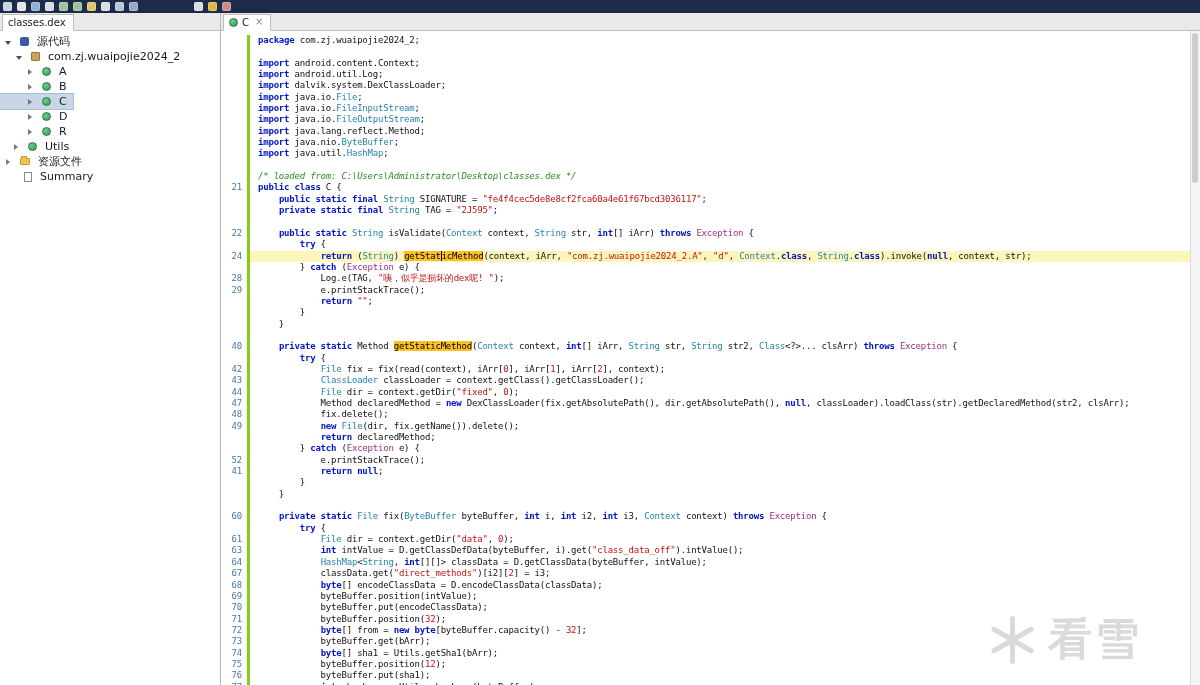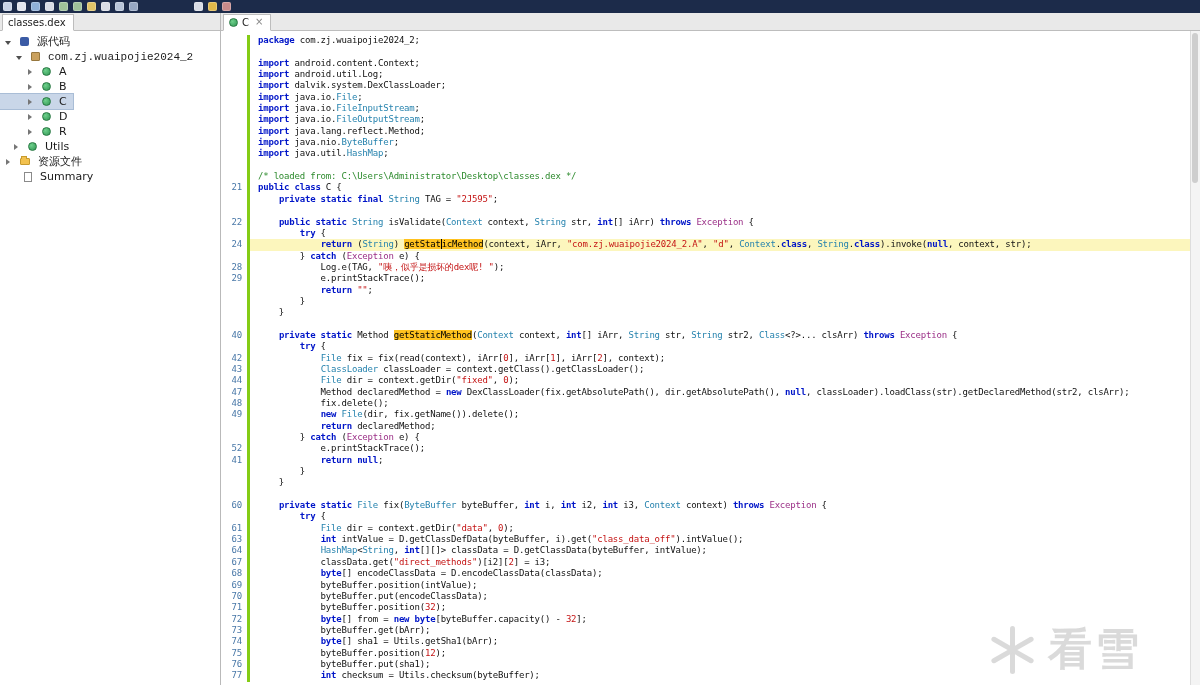--- a/index.html
+++ b/index.html
@@ -47,31 +47,31 @@
   .codearea{padding-top:4px;}
   .line{display:flex;height:11.35px;line-height:11.35px;}
   .gut{flex:0 0 26px;width:26px;text-align:right;padding-right:5px;box-sizing:border-box;
     color:var(--gutter,#4978a8);background:#fff;}
   .txt{flex:1;padding-left:8px;white-space:pre;border-left:3px solid #84cc16;color:#111;}
   .line.hl .txt{background:var(--line-highlight,#fcf6bd);padding-left:8px;}
   .sg-k{color:var(--keyword,#0015c8);font-weight:bold;}
   .sg-t{color:var(--type,#2683ae);}
   .sg-s{color:var(--string,#c41414);}
   .sg-d{color:var(--number,#c41414);}
-  .sg-c{color:var(--comment,#2e8b2e);}
+  .sg-c{color:var(--comment,#2e8b2e);font-style:italic;}
   .sg-x{color:var(--exception,#9b3087);}
   .sg-hm{background:var(--token-highlight,#ffc21f);color:#000;}
   .sg-cr{display:inline-block;width:1px;height:10px;background:#000;vertical-align:text-bottom;}
 
   
   .vscroll{position:absolute;top:0;right:0;bottom:0;width:9px;background:#f4f4f4;border-left:1px solid #ddd;}
   .vthumb{position:absolute;top:2px;left:1px;width:6px;height:150px;background:#cecece;border-radius:3px;}
 
   
-  .watermark{position:absolute;right:58px;bottom:6px;display:flex;align-items:center;gap:12px;opacity:.95;pointer-events:none;}
+  .watermark{position:absolute;right:58px;bottom:16px;display:flex;align-items:center;gap:12px;opacity:.95;pointer-events:none;}
   .snow{position:relative;width:48px;height:48px;flex:0 0 48px;}
   .snow i{position:absolute;left:50%;top:50%;width:5px;height:48px;margin:-24px 0 0 -2.5px;background:#d9d9d9;border-radius:2.5px;}
   .snow i:nth-child(2){transform:rotate(60deg);}
   .snow i:nth-child(3){transform:rotate(120deg);}
   .wm-text{font-size:44px;font-weight:bold;color:#d9d9d9;letter-spacing:3px;white-space:nowrap;}
 </style>
 </head>
 <body>
 
 <div id="window">
@@ -102,21 +102,21 @@
         <div class="tab">
           <span>classes.dex</span>
         </div>
       </div>
       <div class="tree">
           <div class="trow" style="padding-left: 4px;">
             <span class="chev down"></span>
             <span class="nicon ic-source"></span>
             <span class="tlabel">源代码</span>
           </div>
-          <div class="trow" style="padding-left: 15px; font-family: Liberation Mono, monospace;">
+          <div class="trow" style="padding-left: 15px;">
             <span class="chev down"></span>
             <span class="nicon ic-package"></span>
             <span class="tlabel">com.zj.wuaipojie2024_2</span>
           </div>
           <div class="trow" style="padding-left: 26px;">
             <span class="chev right"></span>
             <span class="nicon ic-class"></span>
             <span class="tlabel">A</span>
           </div>
           <div class="trow" style="padding-left: 26px;">
@@ -215,20 +215,24 @@
               <span class="gut"></span>
               <span class="txt"></span>
             </div>
             <div class="line">
               <span class="gut"></span>
               <span class="txt"><span class="sg-c">/* loaded from: C:\Users\Administrator\Desktop\classes.dex */</span></span>
             </div>
             <div class="line">
               <span class="gut">21</span>
               <span class="txt"><span class="sg-k">public</span><span class="sg-p"> </span><span class="sg-k">class</span><span class="sg-p"> C {</span></span>
+            </div>
+            <div class="line">
+              <span class="gut"></span>
+              <span class="txt"><span class="sg-p">    </span><span class="sg-k">public static final</span><span class="sg-p"> </span><span class="sg-t">String</span><span class="sg-p"> SIGNATURE = </span><span class="sg-s">"fe4f4cec5de8e8cf2fca60a4e61f67bcd3036117"</span><span class="sg-p">;</span></span>
             </div>
             <div class="line">
               <span class="gut"></span>
               <span class="txt"><span class="sg-p">    </span><span class="sg-k">private static final</span><span class="sg-p"> </span><span class="sg-t">String</span><span class="sg-p"> TAG = </span><span class="sg-s">"2J595"</span><span class="sg-p">;</span></span>
             </div>
             <div class="line">
               <span class="gut"></span>
               <span class="txt"></span>
             </div>
             <div class="line">

